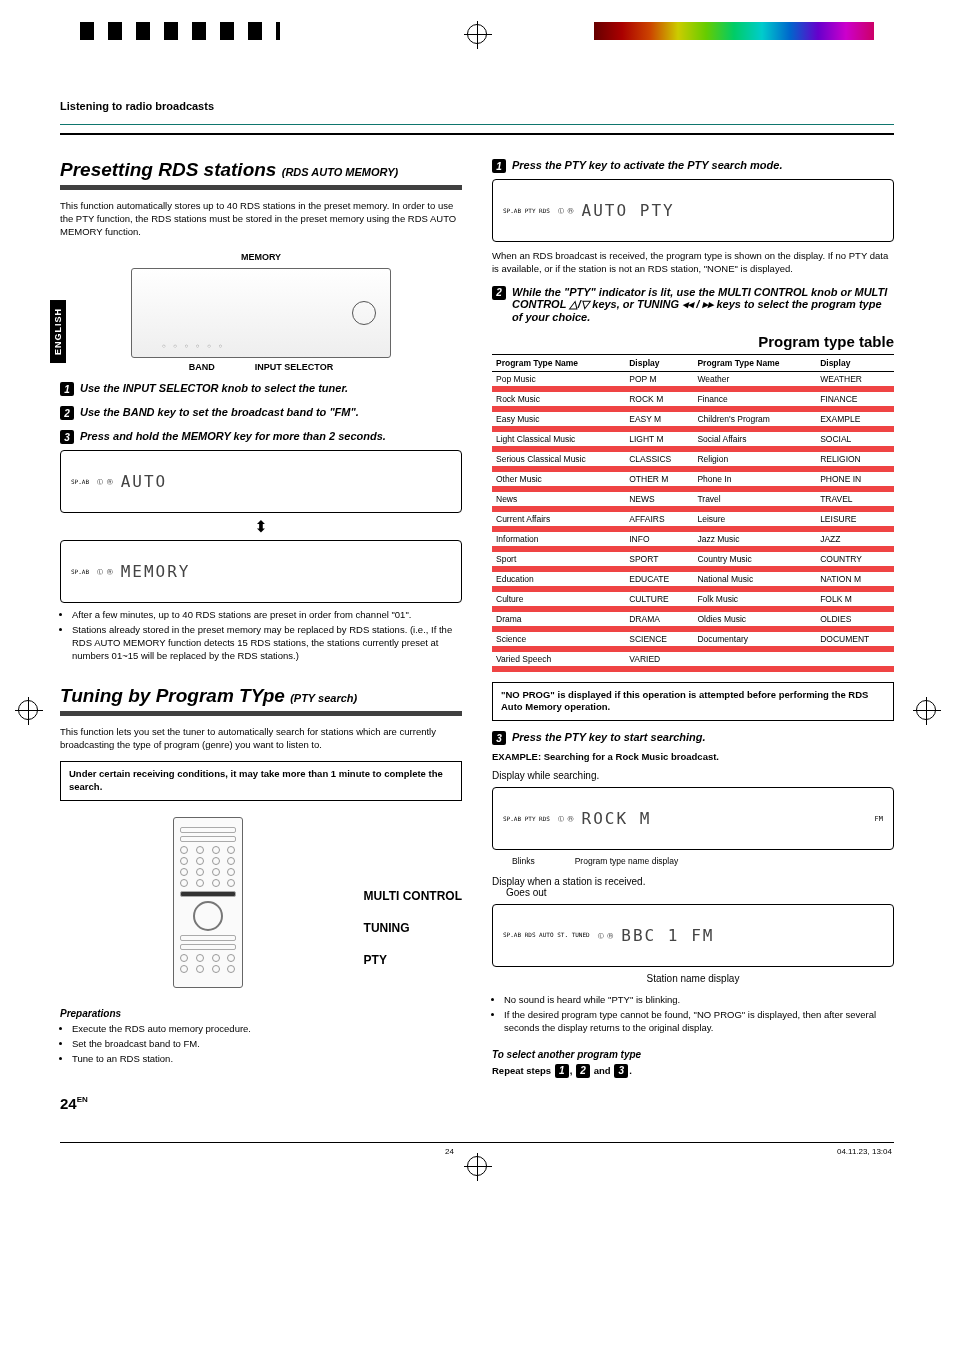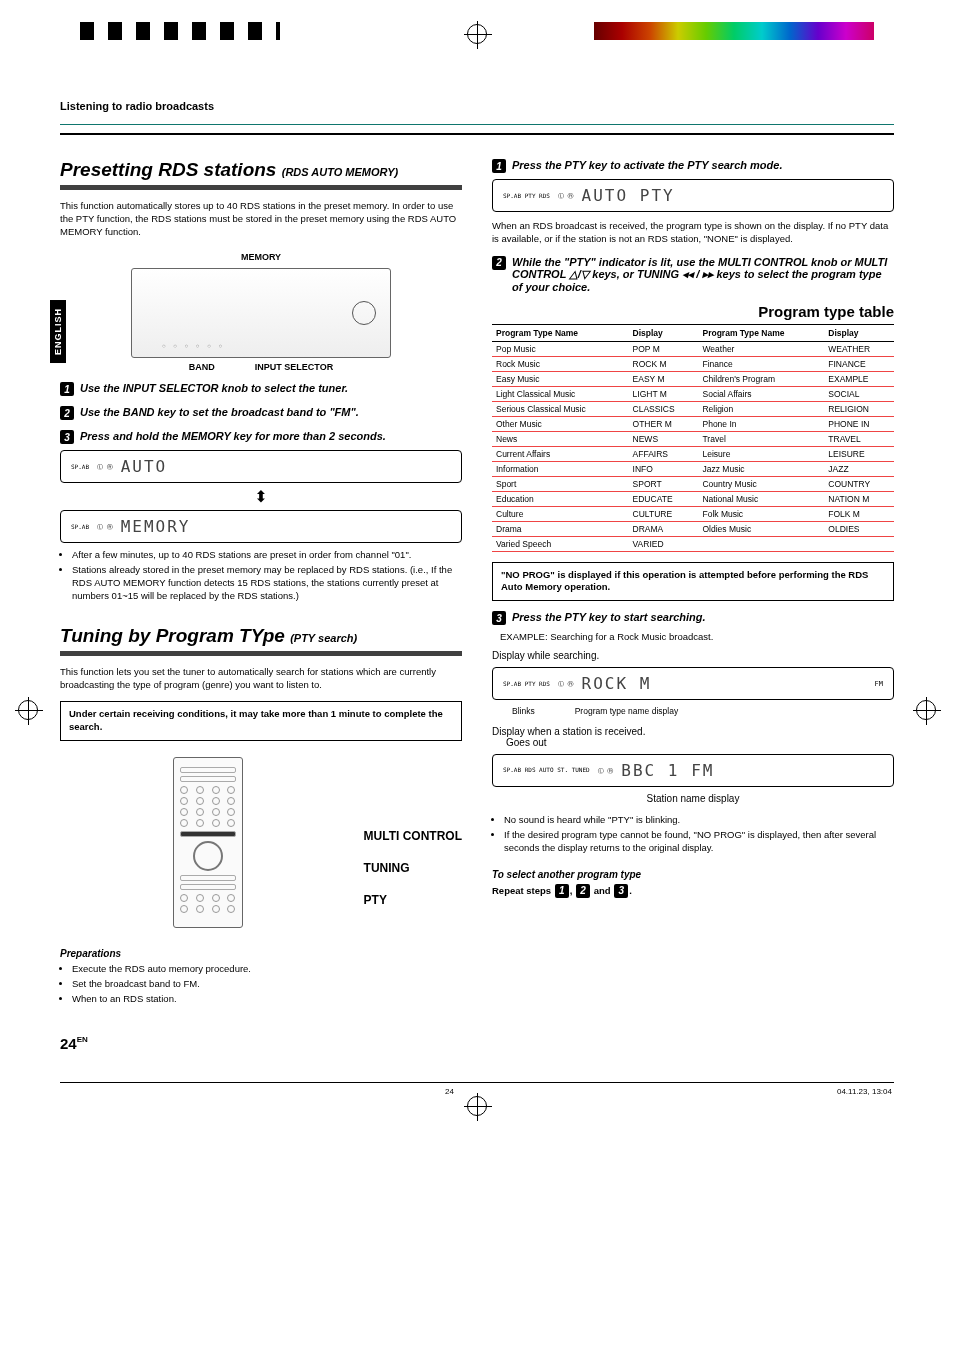--- a/index.html
+++ b/index.html
@@ -31,32 +31,32 @@
   .device-remote { width: 70px; border:1px solid #666; border-radius:3px; margin: 6px auto; background:#fafafa; padding:6px 4px 10px; }
   .device-remote .grid { display:grid; grid-template-columns: repeat(4,1fr); gap:3px; margin:4px 0; }
   .device-remote .grid span { width:8px; height:8px; border:1px solid #999; border-radius:50%; margin:auto; display:block; }
   .device-remote .wheel { width:30px; height:30px; border:2px solid #777; border-radius:50%; margin:4px auto; }
   .device-remote .row { height:6px; border:1px solid #aaa; margin:3px 2px; border-radius:2px; }
   .remote-labels { font-size:12px; font-weight:bold; }
   .remote-wrap { display:flex; justify-content:center; gap:8px; }
   .step-head { font-size: 11px; font-weight: bold; font-style: italic; margin: 10px 0 6px; display:flex; gap:6px; align-items:flex-start; }
   .step-num { background:#000; color:#fff; font-style: italic; font-weight:bold; font-size:10px; width:14px; height:14px; display:inline-flex; align-items:center; justify-content:center; border-radius:2px; flex:none; }
   .step-num.inline { display:inline-flex; vertical-align:middle; margin:0 1px; }
-  .lcd { border:1px solid #000; border-radius:4px; padding:6px 10px; margin:6px 0; font-family: monospace; font-size:10px; display:flex; align-items:center; gap:8px; min-height: 30px; background:#fff; }
+  .lcd { border:1px solid #000; border-radius:4px; padding:21px 10px; margin:6px 0; font-family: monospace; font-size:10px; display:flex; align-items:center; gap:8px; min-height: 30px; background:#fff; }
   .lcd .tiny { font-size:6px; line-height:1; }
   .lcd .seg { font-family: monospace; letter-spacing: 2px; font-size: 16px; color:#444; }
   .lcd .right { margin-left:auto; font-size:7px; }
   .arrow-between { text-align:center; font-size:16px; margin:-2px 0; }
   .bullets { font-size: 9.5px; line-height:1.35; padding-left: 12px; }
   .bullets li { margin-bottom: 2px; }
   .note-box { border:1px solid #000; padding:6px 8px; font-size:9.5px; font-weight:bold; margin:10px 0; line-height:1.35; }
   .subhead { font-size: 10px; font-weight: bold; font-style: italic; margin: 14px 0 4px; }
   .tbl { width:100%; border-collapse: collapse; font-size:8.5px; margin-top:4px; }
   .tbl th { text-align:left; font-weight:bold; border-top:1px solid #000; border-bottom:1px solid #000; padding:3px 4px; background:#fff; }
-  .tbl td { border-bottom:1px solid #ef4444; padding:2px 4px; }
+  .tbl td { border-bottom:6px solid #ef4444; padding:2px 4px; }
   .tbl-title { font-size:15px; font-weight:bold; margin-top:10px;text-align:right; }
   .caption { font-size:10px; }
   .page-num { font-size: 15px; font-weight: bold; margin-top: 30px; }
   .page-num .sup { font-size:8px; vertical-align: top; }
   .footer-line { border-top:1px solid #000; margin-top:30px; font-size:8px; display:flex; justify-content:space-between; padding:4px 2px 0; }
   .label-line { display:flex; gap:40px; justify-content:center; font-size:9px; font-weight:bold; }
 </style>
 </head>
 <body>
 
@@ -174,21 +174,21 @@
           <span>MULTI CONTROL</span>
           <span>TUNING</span>
           <span>PTY</span>
         </div>
       </div>
 
       <div class="subhead">Preparations</div>
       <ul class="bullets">
         <li>Execute the RDS auto memory procedure.</li>
         <li>Set the broadcast band to FM.</li>
-        <li>When to an RDS station.</li>
+        <li>Tune to an RDS station.</li>
       </ul>
 
       <div class="page-num">
         <span>24</span><span class="sup">EN</span>
       </div>
     </div>
 
     <div class="col">
       <div class="step-head">
           <span class="step-num">1</span>
@@ -289,36 +289,42 @@
               <td>Folk Music</td>
               <td>FOLK M</td>
             </tr>
             <tr>
               <td>Drama</td>
               <td>DRAMA</td>
               <td>Oldies Music</td>
               <td>OLDIES</td>
             </tr>
             <tr>
+              <td>Science</td>
+              <td>SCIENCE</td>
+              <td>Documentary</td>
+              <td>DOCUMENT</td>
+            </tr>
+            <tr>
               <td>Varied Speech</td>
               <td>VARIED</td>
               <td></td>
               <td></td>
             </tr>
           </tbody>
       </table>
 
       <div class="note-box">"NO PROG" is displayed if this operation is attempted before performing the RDS Auto Memory operation.</div>
 
       <div class="step-head">
           <span class="step-num">3</span>
           <span>Press the PTY key to start searching.</span>
         </div>
 
-      <p class="body" style="font-weight:normal; margin:6px 8px">EXAMPLE: Searching for a Rock Music broadcast.</p>
+      <p class="body" style="font-weight:bold; margin:6px 0">EXAMPLE: Searching for a Rock Music broadcast.</p>
       <p class="caption">Display while searching.</p>
       <div class="lcd">
         <span class="tiny">SP.AB  PTY  RDS</span>
         <span class="tiny">Ⓛ Ⓡ</span>
         <span class="seg">ROCK M</span>
         <span class="right">FM</span>
       </div>
       <div style="display:flex; gap:40px; font-size:8.5px; padding-left:20px">
         <span>Blinks</span>
         <span>Program type name display</span>

